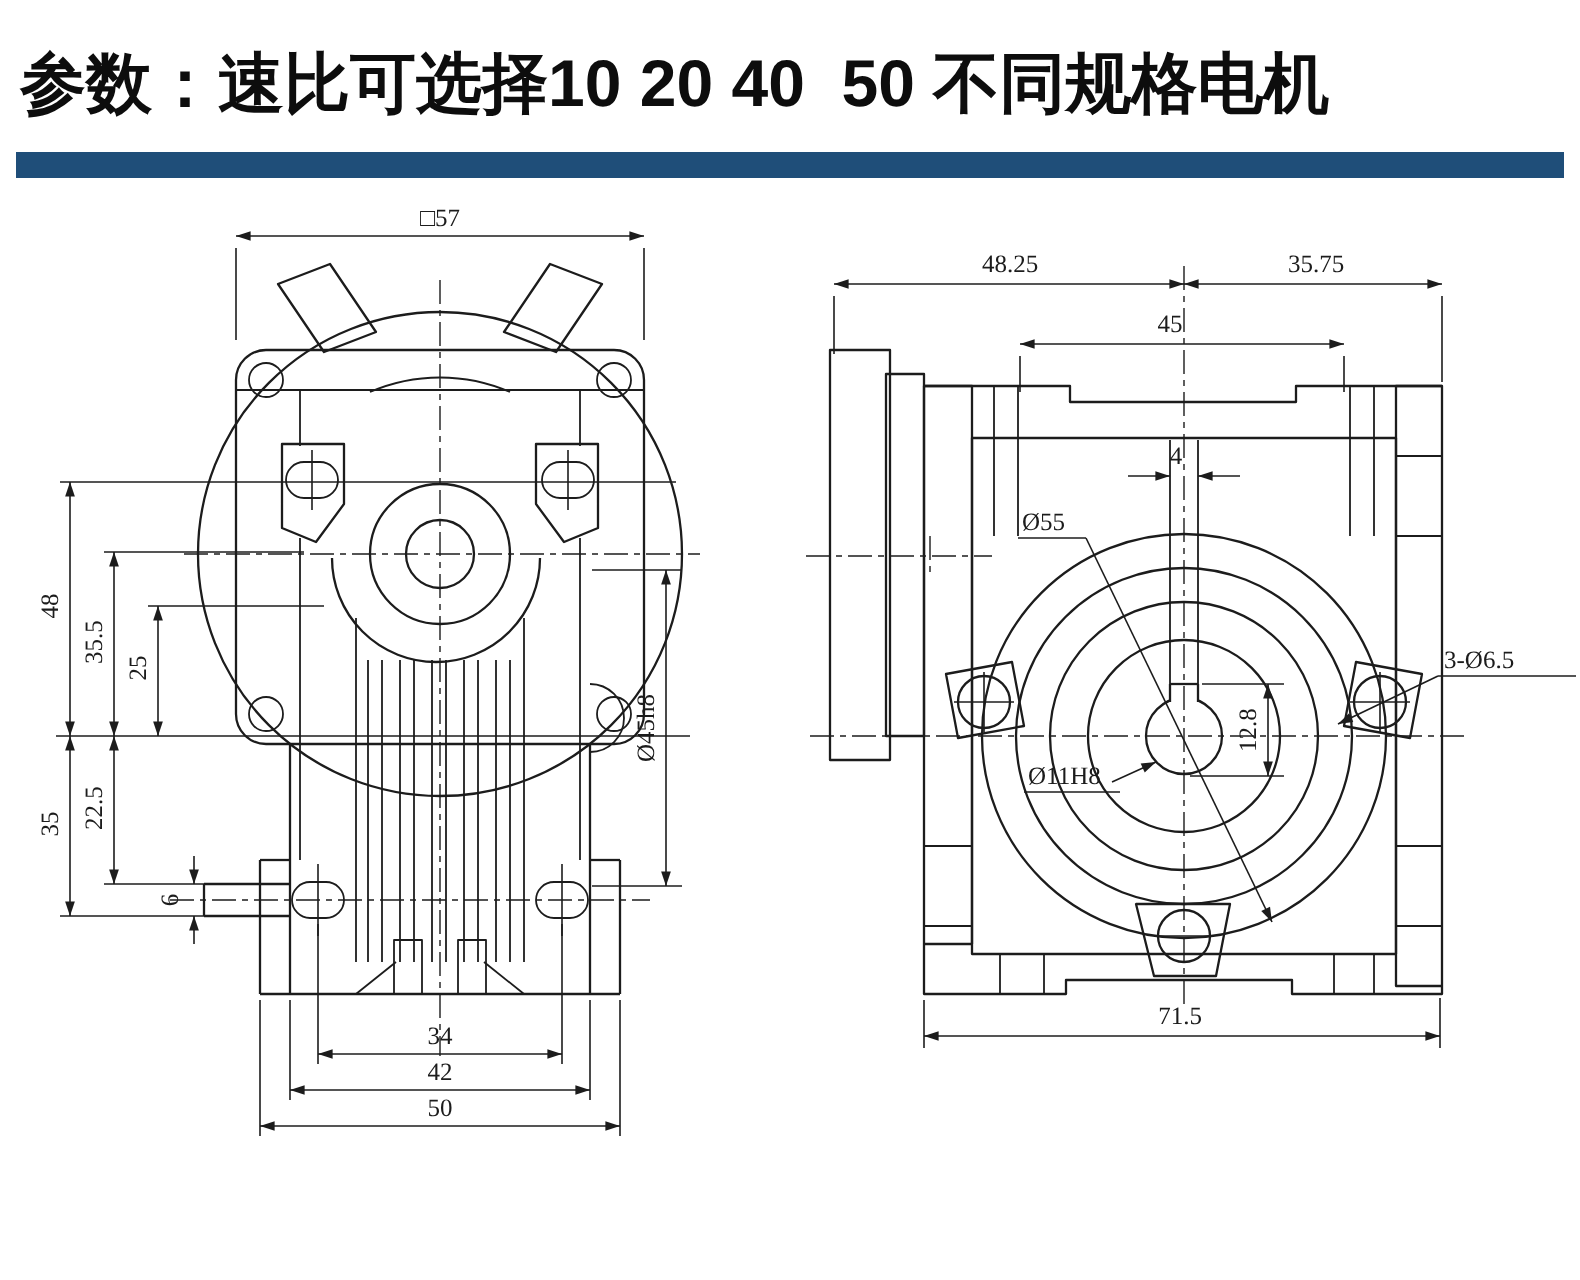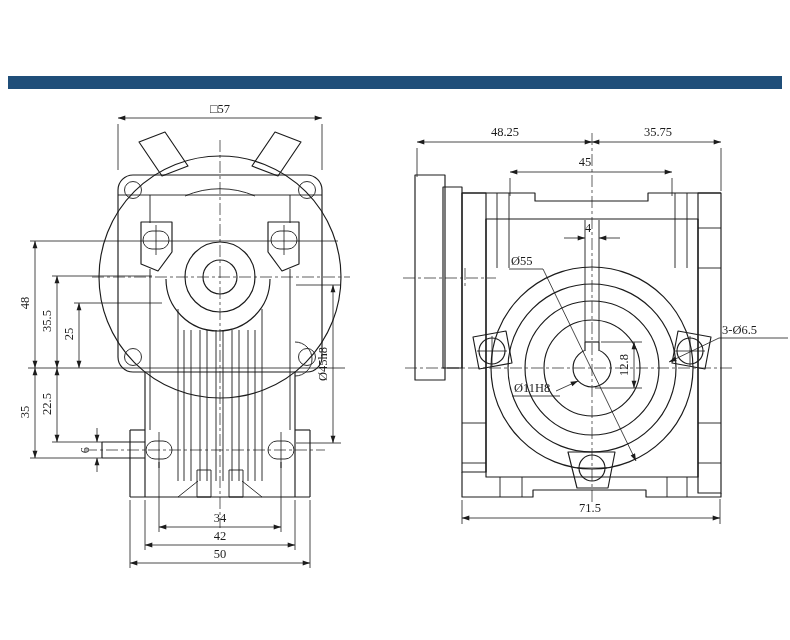--- a/index.html
+++ b/index.html
@@ -15,20 +15,21 @@
   .d{stroke:#1c1c1c;stroke-width:.8;fill:none;}
   .c{stroke:#1c1c1c;stroke-width:.7;fill:none;stroke-dasharray:12 3 3 3;}
   text.t{font-family:"Liberation Serif", serif;font-size:12.5px;fill:#1c1c1c;}
   .mask{fill:#ffffff;stroke:none;}
 </style>
 </head>
 <body>
 
 <div class="stage">
 
+  <div class="page-title">参数：速比可选择10 20 40  50 不同规格电机</div>
   <div class="title-bar"></div>
 
   <svg width="790" height="640" viewBox="0 0 790 640">
     <defs>
       <marker id="ar" viewBox="0 0 10 8" refX="9.3" refY="4" markerWidth="10.5" markerHeight="8.5" orient="auto-start-reverse">
         <path d="M0.6,1.1 L9.3,4 L0.6,6.9 Z" fill="#1c1c1c"></path>
       </marker>
     </defs>
 
     <g>

